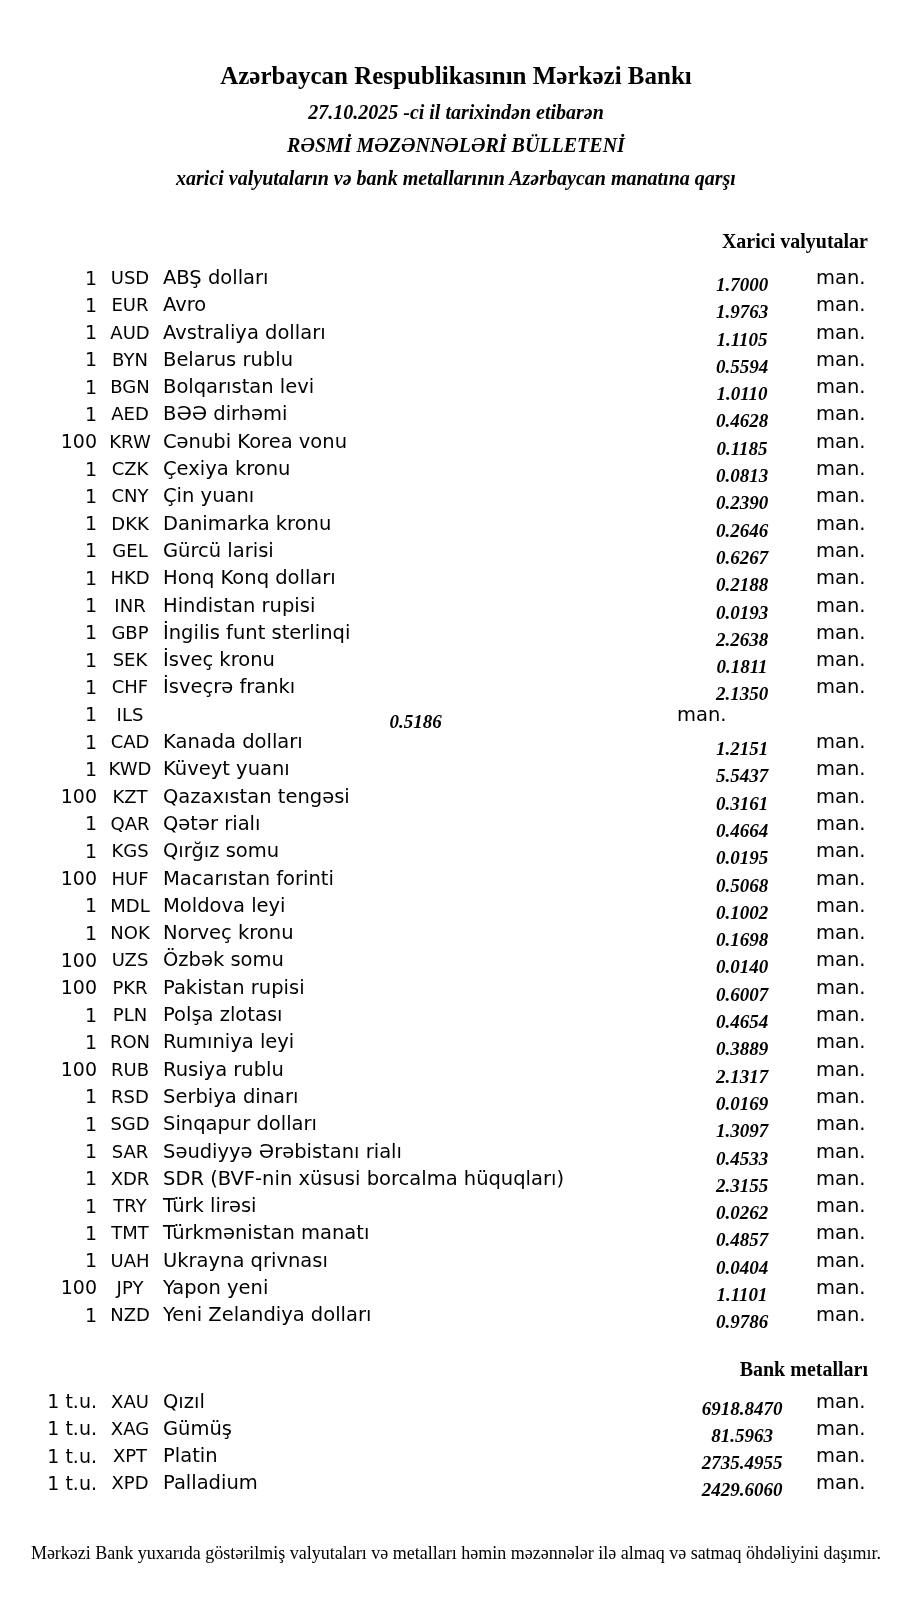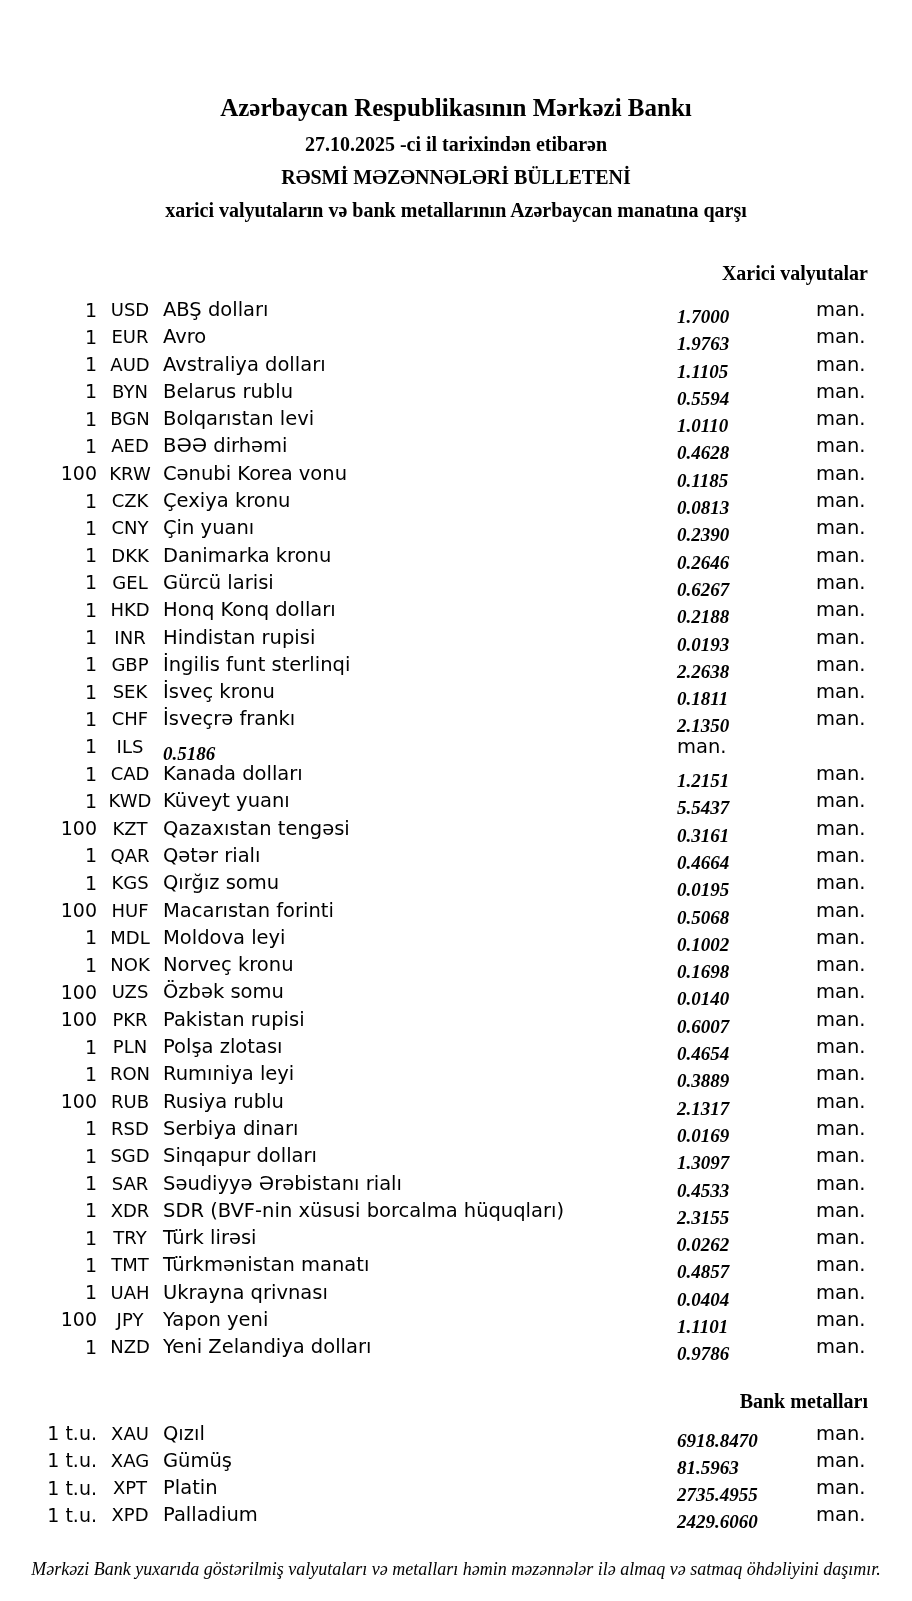--- a/index.html
+++ b/index.html
@@ -11,32 +11,33 @@
     position: relative;
     width: 912px;
     height: 1601px;
     background: #ffffff;
     color: #000000;
     overflow: hidden;
     font-family: "DejaVu Sans", sans-serif;
   }
   
   .header {
-    padding-top: 88px;
+    padding-top: 56px;
     text-align: center;
     font-family: "Liberation Serif", serif;
     font-weight: bold;
   }
   .bank-name {
     font-size: 25px;
     line-height: 40px;
   }
   .header-line {
     font-size: 20px;
     line-height: 33px;
+    font-style: italic;
   }
   
   .section-title {
     margin-left: 30px;
     width: 838px;
     box-sizing: border-box;
     padding-left: 70px;
     text-align: right;
     font-family: "Liberation Serif", serif;
     font-weight: bold;
@@ -66,38 +67,37 @@
   }
   .code-cell {
     text-align: center;
     font-size: 18px;
   }
   .name-cell {
     text-align: left;
     font-size: 19.5px;
   }
   .rate-cell {
-    text-align: left;
+    text-align: center;
     font-family: "Liberation Serif", serif;
     font-style: italic;
     font-weight: bold;
     font-size: 19px;
     margin-top: 15px;
   }
   .unit-cell {
     text-align: left;
     font-size: 19.5px;
   }
   
   .footer {
-    margin-top: 32px;
+    margin-top: 48px;
     width: 912px;
     text-align: center;
     font-family: "Liberation Serif", serif;
-    font-style: italic;
     font-size: 18px;
     line-height: 26px;
   }
 </style>
 </head>
 <body>
 
 <div class="page">
 
   <div class="header">

